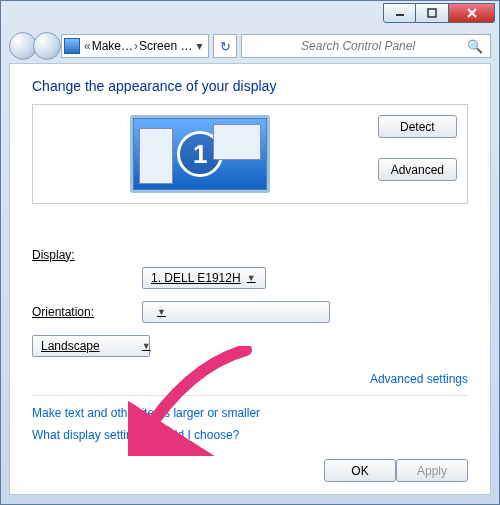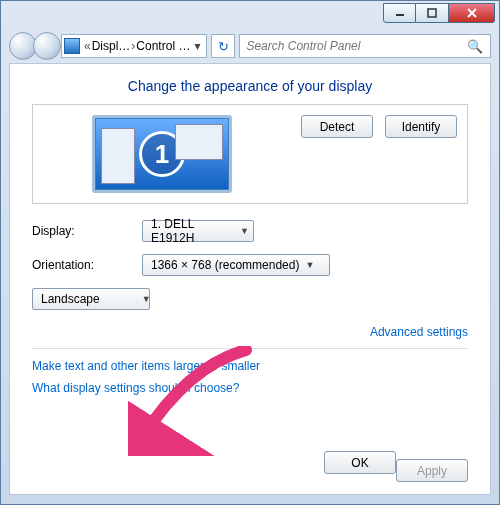--- a/index.html
+++ b/index.html
@@ -17,43 +17,43 @@
   
   .navbar { height:34px; margin:0 8px; display:flex; align-items:center; gap:4px; }
   .nav-circles { display:flex; gap:-2px; }
   .nav-circle { width:28px; height:28px; border-radius:50%; background:radial-gradient(circle at 30% 30%, #fff, #c8d8e8 60%, #90a8c0); border:1px solid #8aa0b8; margin-right:-4px; }
   .breadcrumb { flex:0 0 auto; height:24px; background:#fff; border:1px solid #9cb0c8; display:flex; align-items:center; padding:0 2px; font-size:12px; min-width:120px; }
   .bc-icon { width:16px; height:16px; background:linear-gradient(#7ec0ff,#2070c0); border:1px solid #2060a0; margin-right:3px; }
   .bc-sep { color:#555; padding:0 1px; }
   .bc-dd { width:14px; text-align:center; color:#444; }
   .refresh { width:24px; height:24px; border:1px solid #9cb0c8; background:#fff; display:flex; align-items:center; justify-content:center; color:#2060c0; font-size:13px; }
   .search { flex:1; height:24px; border:1px solid #9cb0c8; background:#fff; display:flex; align-items:center; padding:0 6px; }
-  .search input { border:none; flex:1; font-size:12px; font-style:italic; color:#ec4899; outline:none; }
+  .search input { border:none; flex:1; font-size:12px; font-style:italic; color:#ec4899; outline:none;text-align:center; }
   .search .mag { color:#2060c0; font-size:13px; }
 
   
   .content-outer { background:#fff; margin:0 8px 8px 8px; border:1px solid #b8c8da; height:432px; padding:14px 22px 12px 22px; position:relative; }
-  h1 { font-size:14px; font-weight:normal; color:#003399; margin-bottom:10px;text-align:center; }
+  h1 { font-size:14px; font-weight:normal; color:#003399; margin-bottom:10px; }
 
   .preview-row { border:1px solid #ccc; padding:10px 10px; display:flex; gap:20px; margin-bottom:16px; }
   .preview-box { flex:1; display:flex; align-items:center; justify-content:center; }
   .monitor { width:140px; height:78px; background:linear-gradient(#6ab0ff,#1060c0); border:3px solid #a0c0e0; border-radius:3px; position:relative; display:flex; align-items:center; justify-content:center; box-shadow:0 0 0 1px #4080c0 inset; }
   .monitor .num-circle { width:46px; height:46px; border:3px solid #fff; border-radius:50%; background:rgba(30,80,160,.55); color:#fff; font-size:26px; font-weight:bold; display:flex; align-items:center; justify-content:center; }
   .monitor .mini-win { position:absolute; background:#e8f0fa; border:1px solid #88a; }
   .mini-win.a { left:6px; top:10px; width:34px; height:56px; }
   .mini-win.b { right:6px; top:6px; width:48px; height:36px; }
-  .preview-buttons { display:flex; flex-direction:row; gap:12px; }
+  .preview-buttons { display:flex; flex-direction:column; gap:20px; }
   .btn { font-size:12px; height:23px; min-width:72px; padding:0 12px; background:linear-gradient(#fdfdfd,#e4e8ec); border:1px solid #8a9cb0; border-radius:3px; cursor:pointer; }
-  .btn.disabled { color:#999;margin-top:8px; }
+  .btn.disabled { color:#999; }
 
-  .form-row { display:flex; align-items:center; margin-bottom:12px; font-size:12px; }
+  .form-row { display:flex; align-items:center; margin-bottom:12px; font-size:12px;text-decoration:underline; }
   .form-row label { width:110px; }
   .dropdown { height:22px; border:1px solid #8a9cb0; background:linear-gradient(#fdfdfd,#e8ecf0); border-radius:2px; display:flex; align-items:center; padding:0 4px 0 8px; font-size:12px; cursor:pointer; }
   .dropdown .dd-arrow { margin-left:6px; color:#444; font-size:9px; }
-  .dd-display { width:112px; }
+  .dd-display { width:124px;margin-top:47px; }
   .dd-res { width:188px; }
   .dd-orient { width:118px;gap:36px; }
 
   .adv-row { text-align:right; margin:4px 0 8px; }
   .linklike { color:#0066cc; font-size:12px; cursor:pointer; }
   hr { border:none; border-top:1px solid #e0e0e0; margin:4px 0 10px; }
   .help-links .linklike { display:block; margin-bottom:8px; }
 
   .dialog-buttons { position:absolute; right:22px; bottom:12px; display:flex; gap:0; }
 
@@ -87,23 +87,23 @@
   </div>
 
   <div class="navbar">
     <div class="nav-circles">
       <div class="nav-circle"></div>
       <div class="nav-circle"></div>
     </div>
     <div class="breadcrumb">
       <div class="bc-icon"></div>
       <span class="bc-sep">«</span>
-      <span>Displ…</span>
+      <span>Make…</span>
       <span class="bc-sep">›</span>
-      <span>Control …</span>
+      <span>Screen …</span>
       <span class="bc-dd">▾</span>
     </div>
     <div class="refresh">
       <span>↻</span>
     </div>
     <div class="search">
       <input type="text" placeholder="Search Control Panel" style="">
       <span class="mag">🔍</span>
     </div>
   </div>
@@ -114,36 +114,35 @@
     <div class="preview-row">
       <div class="preview-box">
         <div class="monitor">
           <div class="mini-win a"></div>
           <div class="mini-win b"></div>
           <div class="num-circle">1</div>
         </div>
       </div>
       <div class="preview-buttons">
         <button class="btn">Detect</button>
-        <button class="btn">Identify</button>
+        <button class="btn">Advanced</button>
       </div>
     </div>
 
     <div class="form-row">
       <label>Display:</label>
       <div class="dropdown dd-display">
         <span>1. DELL E1912H</span>
         <span class="dd-arrow">▼</span>
       </div>
     </div>
 
     <div class="form-row">
       <label>Orientation:</label>
       <div class="dropdown dd-res">
-        <span>1366 × 768 (recommended)</span>
         <span class="dd-arrow">▼</span>
       </div>
     </div>
 
     <div class="form-row">
       <div class="dropdown dd-orient">
         <span>Landscape</span>
         <span class="dd-arrow">▼</span>
       </div>
     </div>

